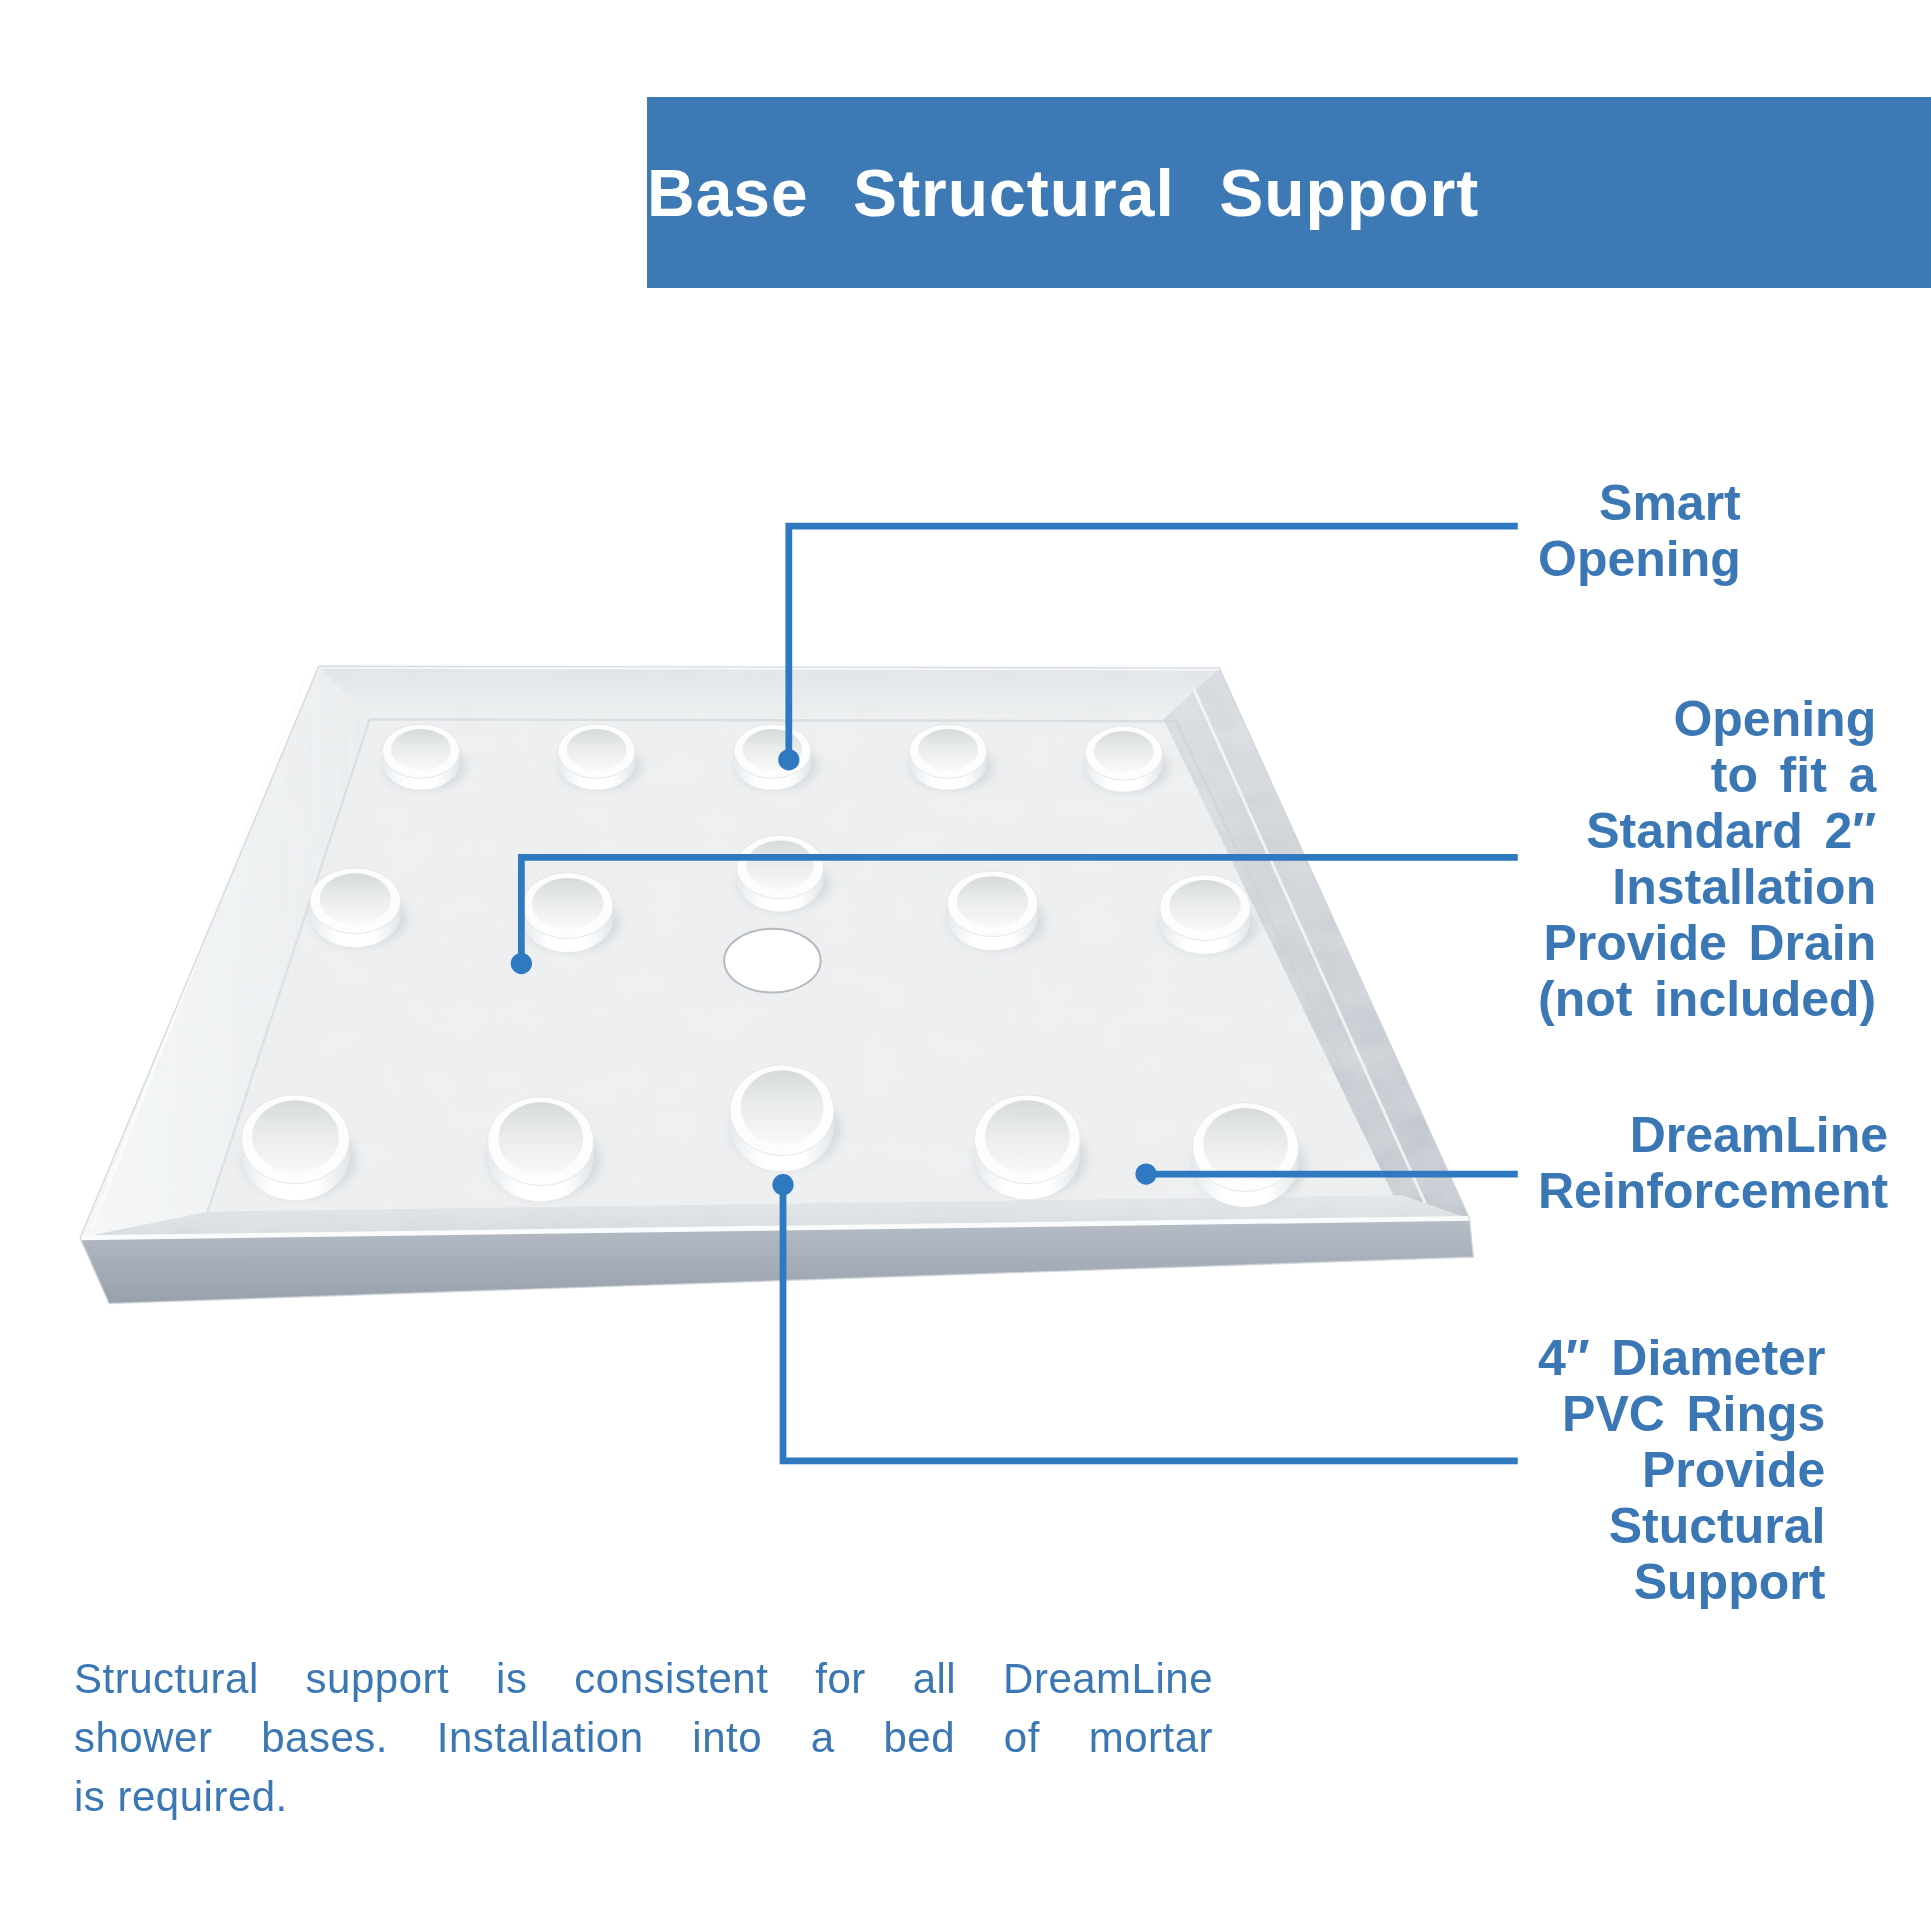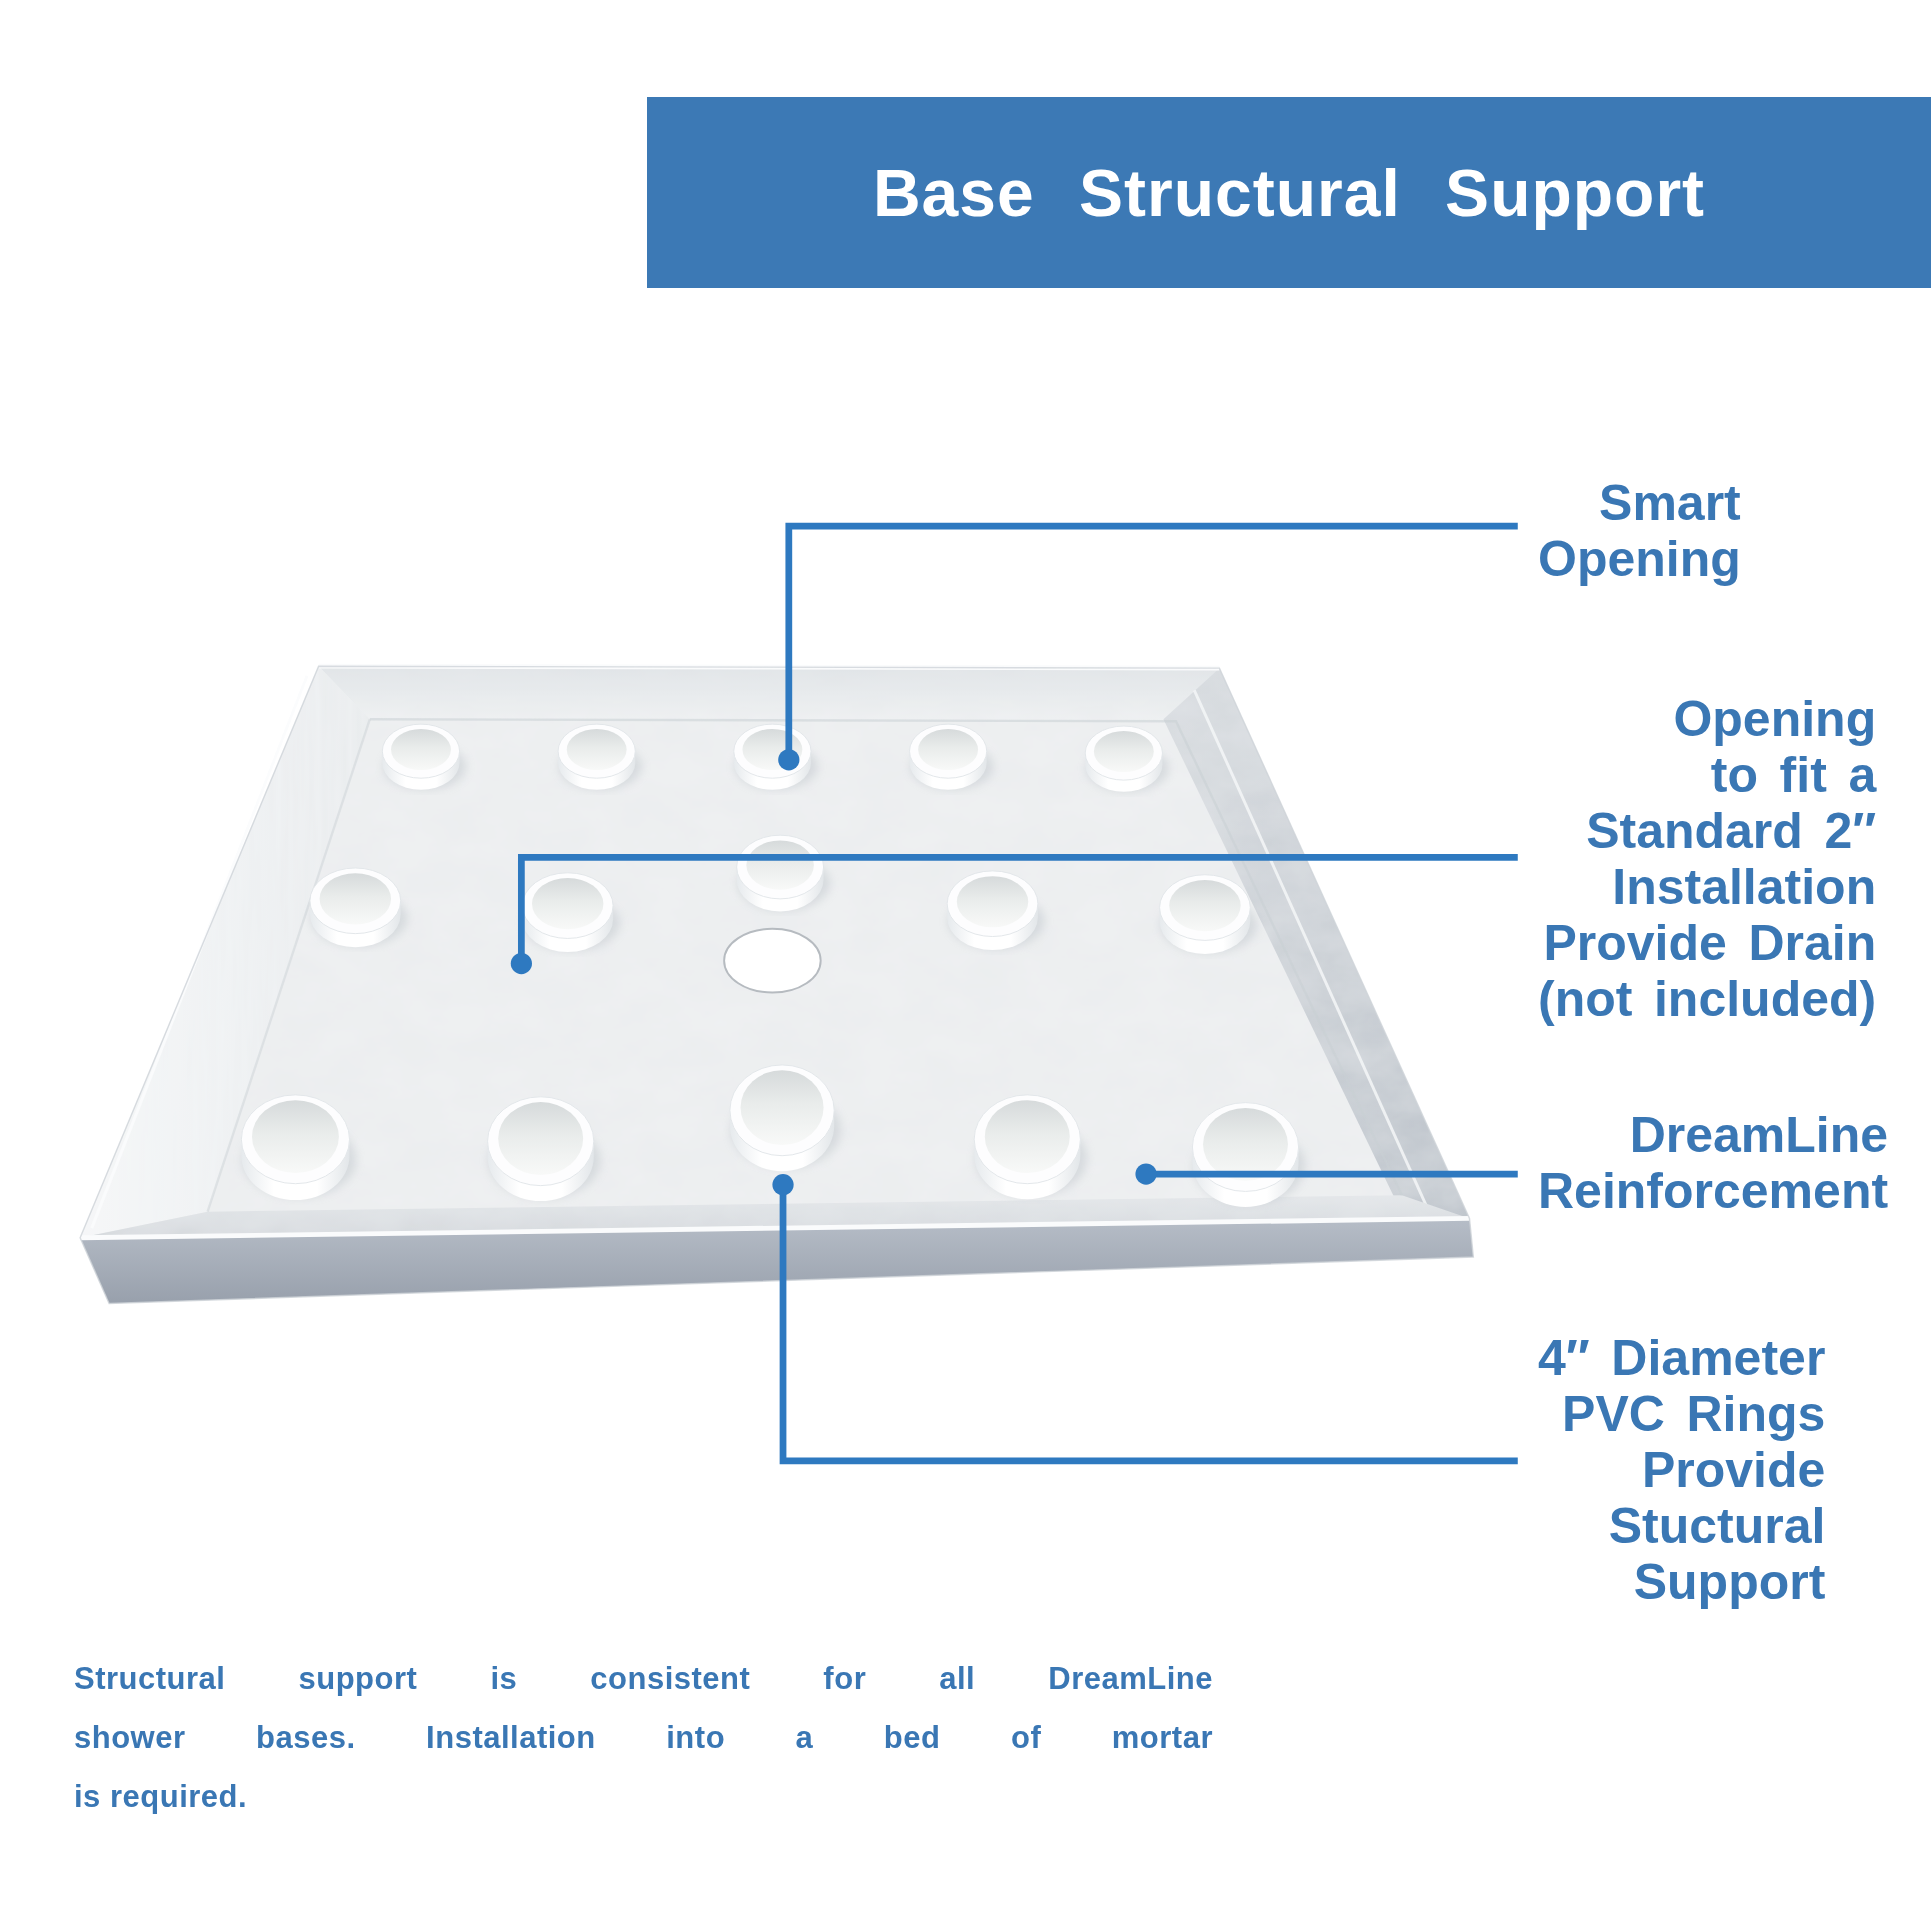--- a/index.html
+++ b/index.html
@@ -7,39 +7,39 @@
     position:relative;
     width:1931px;height:1931px;
     background:#ffffff;
     font-family:"Liberation Sans","DejaVu Sans",sans-serif;
     overflow:hidden;
   }
   .banner{
     position:absolute;
     left:647px;top:97px;width:1284px;height:191px;
     background:var(--banner-bg,#3c79b5);
-    display:flex;align-items:center;justify-content:center;
+    display:flex;align-items:center;
   }
   .banner-title{
     color:var(--banner-text,#ffffff);
     font-size:66px;font-weight:bold;
     letter-spacing:1px;word-spacing:25px;
     white-space:nowrap;
   }
   .tray-svg{position:absolute;left:0;top:0;}
   .callout-label{
     position:absolute;left:1538px;
     color:var(--label-text,#3a77b4);
     font-size:50px;font-weight:bold;line-height:56px;
     word-spacing:7.7px;letter-spacing:0px;white-space:nowrap;text-align:right;
   }
   .footer-note{
     position:absolute;left:74px;top:1649px;width:1139px;
     color:var(--label-text,#3a77b4);
-    font-size:31px;font-weight:bold;line-height:59px;
+    font-size:42px;font-weight:normal;line-height:59px;
     letter-spacing:0.5px;
   }
   .footer-line{white-space:nowrap;}
   .footer-line.justified{
     white-space:normal;
     text-align:justify;
     text-align-last:justify;
   }
   .callout-line{fill:none;stroke:var(--callout-line,#2e79c0);stroke-width:7;}
   .callout-dot{fill:var(--callout-line,#2e79c0);}

